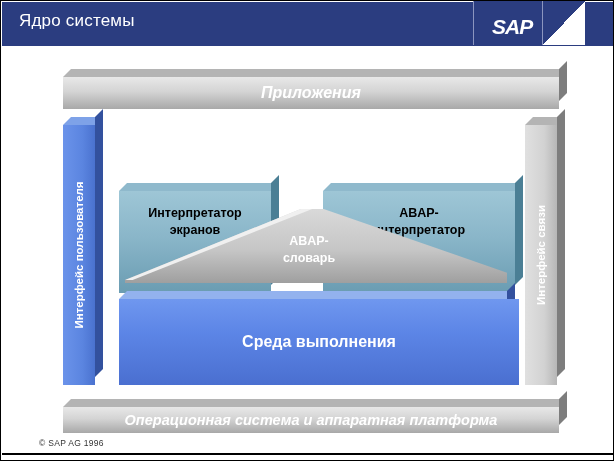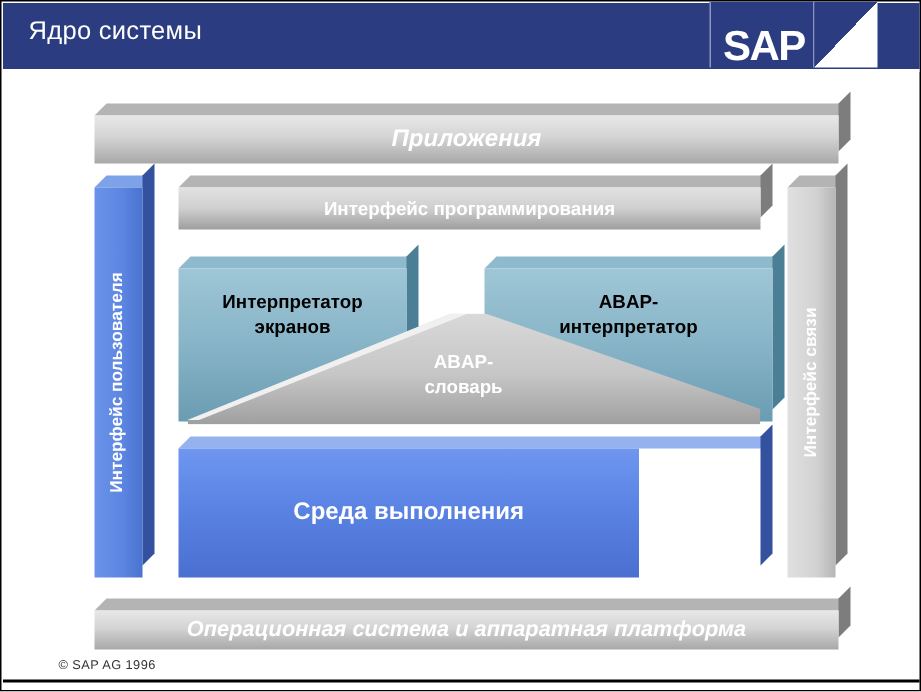--- a/index.html
+++ b/index.html
@@ -40,23 +40,24 @@
     position: absolute;
     left: 472px; top: 0px;
     width: 70px; height: 44px;
     background: #2b3d80;
     border-left: 1px solid #8b95bf;
     border-right: 1px solid #8b95bf;
     box-sizing: border-box;
   }
   #logo-text {
     position: absolute;
-    left: 8px; top: 14px;
-    font-size: 28px;
-    font-weight: bold;
+    left: 18px; top: 14px;
+    font-size: 21px;
+    font-weight: bold;
+    font-style: italic;
     color: #ffffff;
     letter-spacing: -1px;
   }
   #logo-wedge {
     position: absolute;
     left: 542px; top: 0px;
     width: 42px; height: 44px;
     background: linear-gradient(to bottom right, #2b3d80 0%, #2b3d80 50%, #ffffff 50%, #ffffff 100%);
   }
   #header-underline {
@@ -163,21 +164,21 @@
     background: linear-gradient(to right, #6b93ea 0%, #5b85e0 60%, #4a72cf 100%); }
 
   
   #comm-bar { left: 524px; top: 116px; width: 32px; height: 268px; }
   #comm-bar .vtop  { width: 32px; background: #b4b4b4; }
   #comm-bar .vside { left: 32px; height: 260px; background: #7d7d7d; }
   #comm-bar .vface { top: 8px; width: 32px; height: 260px;
     background: linear-gradient(to right, #e0e0e0 0%, #d2d2d2 60%, #b6b6b6 100%); }
 
   
-  .tealbox { position: absolute; }
+  .tealbox { position: absolute; margin-top: 12px; }
   .tealbox .ttop {
     position: absolute; left: 0; top: 0; height: 8px;
     background: #8fb9cc;
     transform: skewX(-45deg); transform-origin: bottom left;
   }
   .tealbox .tside {
     position: absolute; top: 0; width: 8px;
     background: #4b7f95;
     transform: skewY(-45deg); transform-origin: top left;
   }
@@ -239,21 +240,21 @@
     position: absolute; left: 0; top: 0; width: 388px; height: 8px;
     background: #93b2ee;
     transform: skewX(-45deg); transform-origin: bottom left;
   }
   #runtime-box .rside {
     position: absolute; left: 388px; top: 0; width: 8px; height: 86px;
     background: #33519e;
     transform: skewY(-45deg); transform-origin: top left;
   }
   #runtime-box .rface {
-    position: absolute; left: 0; top: 8px; width: 307px; height: 86px;
+    position: absolute; left: 0; top: 8px; width: 400px; height: 86px;
     background: linear-gradient(to bottom, #6f97ef 0%, #5c85e6 40%, #4a6fd0 100%);
     display: flex; align-items: center; justify-content: center;
   }
   #runtime-label {
     color: #ffffff;
     font-size: 16px;
     font-weight: bold;
     white-space: nowrap;
   }
 
@@ -287,27 +288,20 @@
   <div id="header-underline"></div>
 
   <div id="apps-slab" class="slab">
     <div class="top"></div>
     <div class="side"></div>
     <div class="face">
       <span id="apps-label" class="slab-label">Приложения</span>
     </div>
   </div>
 
-  <div id="api-slab" class="slab">
-    <div class="top"></div>
-    <div class="side"></div>
-    <div class="face">
-      <span id="api-label" class="slab-label">Интерфейс программирования</span>
-    </div>
-  </div>
 
   <div id="ui-bar" class="vbar">
     <div class="vtop"></div>
     <div class="vside"></div>
     <div class="vface">
       <span class="vlabel">Интерфейс пользователя</span>
     </div>
   </div>
 
   <div id="comm-bar" class="vbar">

